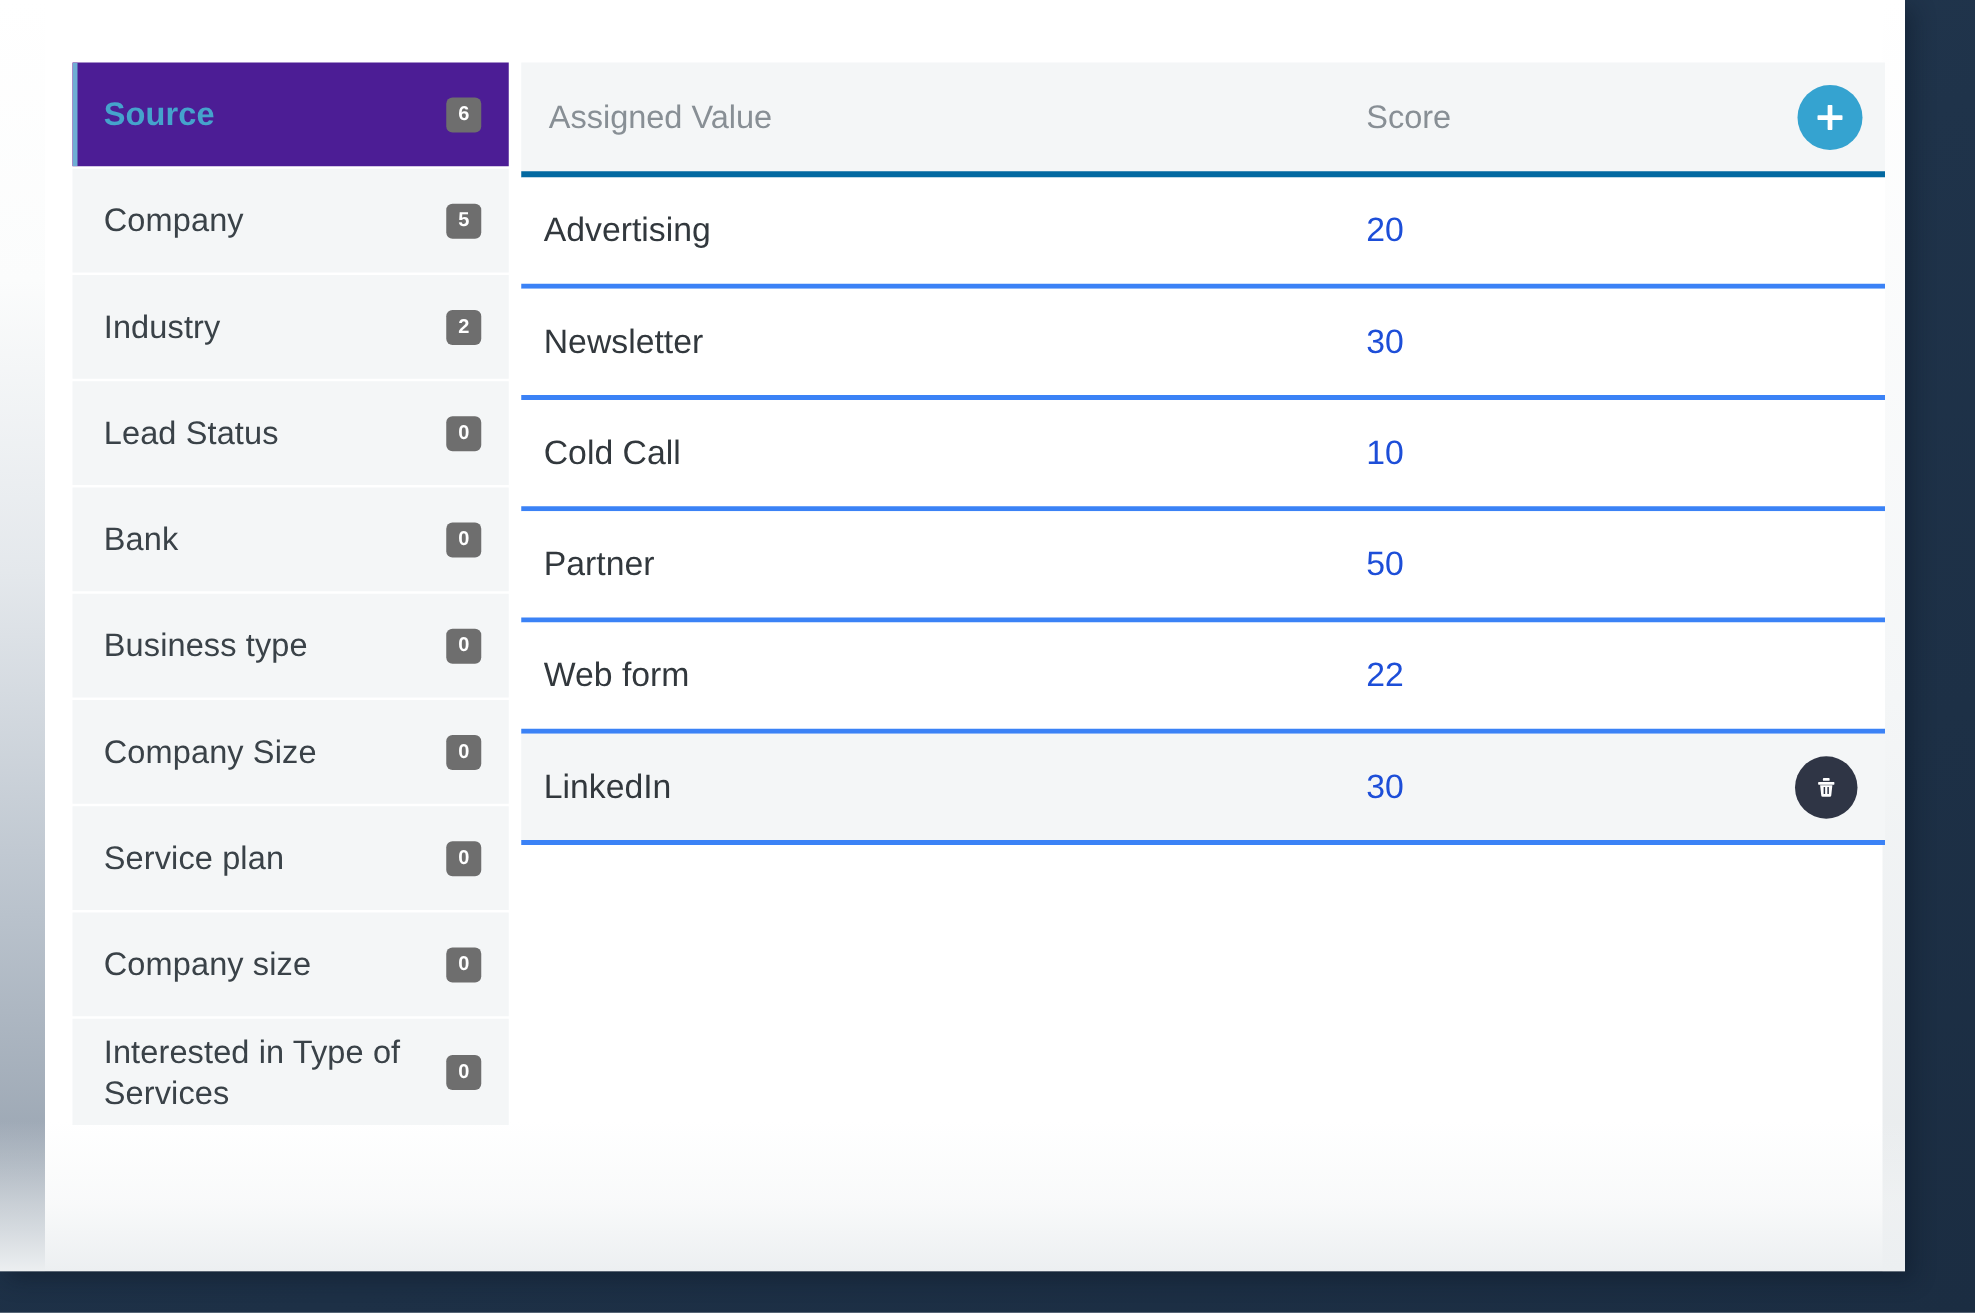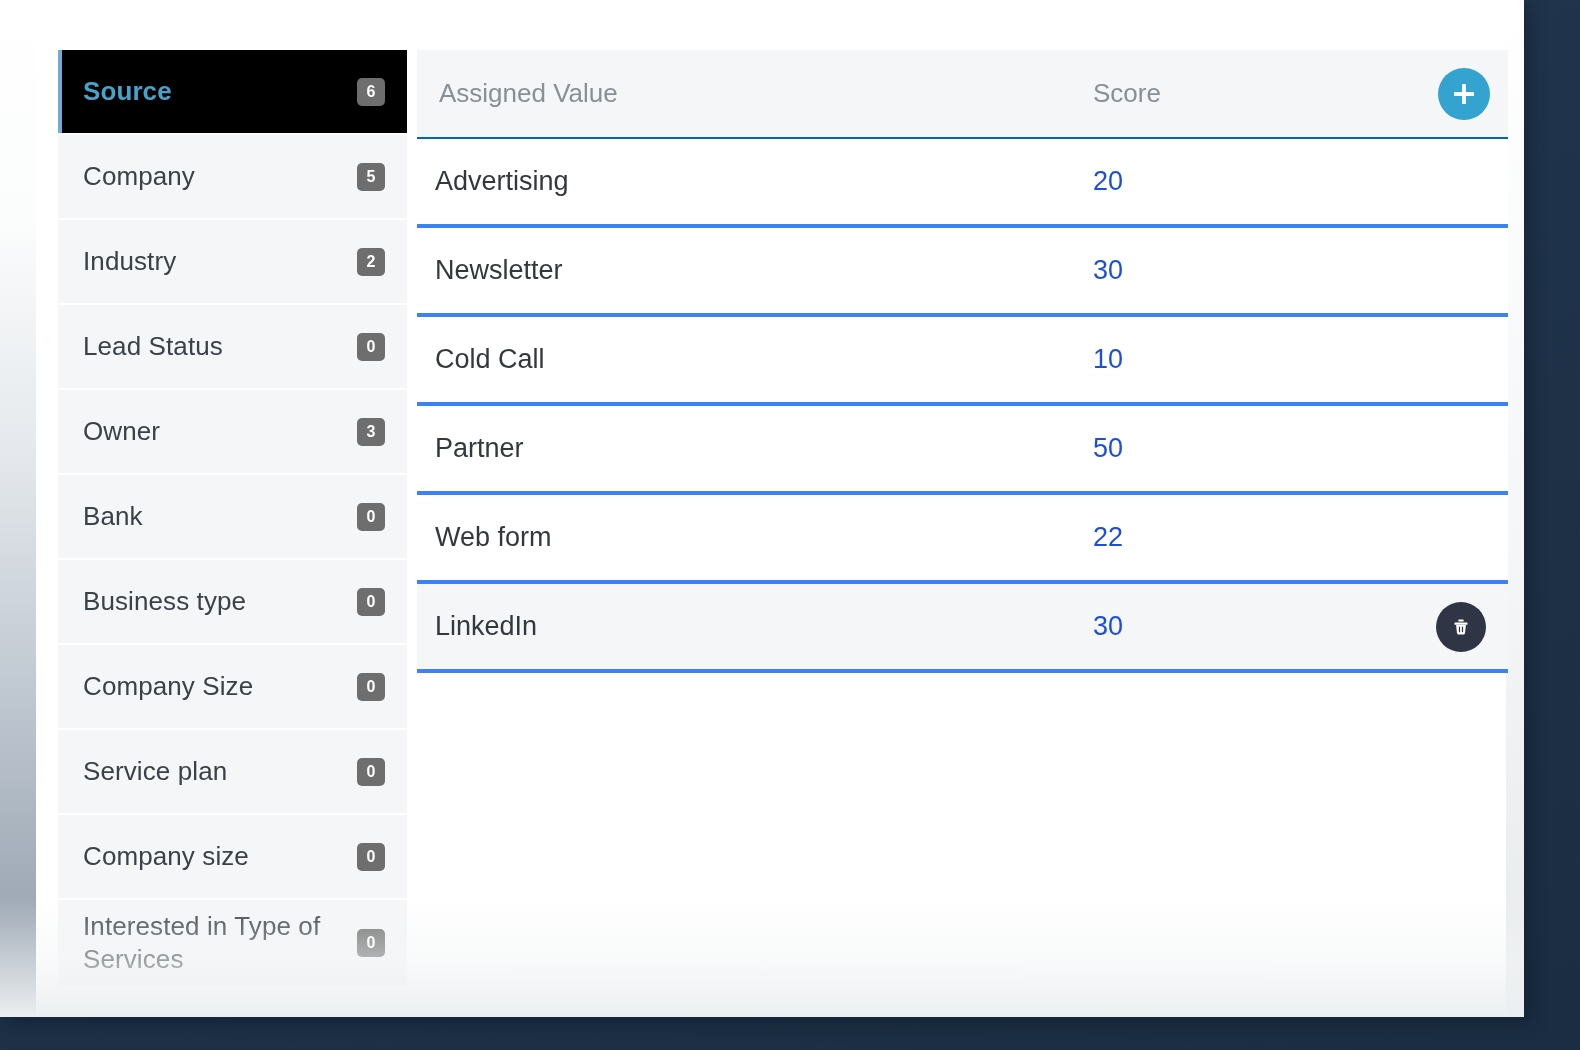--- a/index.html
+++ b/index.html
@@ -83,21 +83,21 @@
     box-sizing: border-box;
     display: flex;
     align-items: center;
     justify-content: space-between;
     padding: 10px 22px 10px 25px;
     background: #f4f6f7;
     margin-bottom: 2px;
     cursor: pointer;
   }
   .side-item.active {
-    background: #000000;
+    background: #4c1d95;
     box-shadow: inset 4px 0 0 0 #6faed4;
     gap: 24px;
   }
   .side-label {
     font-size: 26px;
     color: #3a4248;
     line-height: 1.25;
     letter-spacing: 0.1px;
     max-width: 256px;
   }
@@ -123,21 +123,21 @@
   
   #table-wrap {
     flex: 1 1 auto;
     margin-left: 10px;
     background: #ffffff;
   }
   #table-head {
     position: relative;
     height: 87px;
     background: #f4f6f7;
-    border-bottom: 2px solid #0369a1;
+    border-bottom: 5px solid #0369a1;
     display: flex;
     align-items: center;
   }
   .th {
     font-size: 26px;
     color: #888f95;
   }
   .th.col-value { flex: 0 0 auto; margin-left: 22px; width: 654px; }
   .th.col-score { flex: 0 0 auto; width: 300px; }
 
@@ -214,24 +214,20 @@
           <div class="side-label">Company</div>
           <div class="side-badge">5</div>
         </div>
         <div class="side-item">
           <div class="side-label">Industry</div>
           <div class="side-badge">2</div>
         </div>
         <div class="side-item">
           <div class="side-label">Lead Status</div>
           <div class="side-badge">0</div>
-        </div>
-        <div class="side-item">
-          <div class="side-label">Owner</div>
-          <div class="side-badge">3</div>
         </div>
         <div class="side-item">
           <div class="side-label">Bank</div>
           <div class="side-badge">0</div>
         </div>
         <div class="side-item">
           <div class="side-label">Business type</div>
           <div class="side-badge">0</div>
         </div>
         <div class="side-item">

